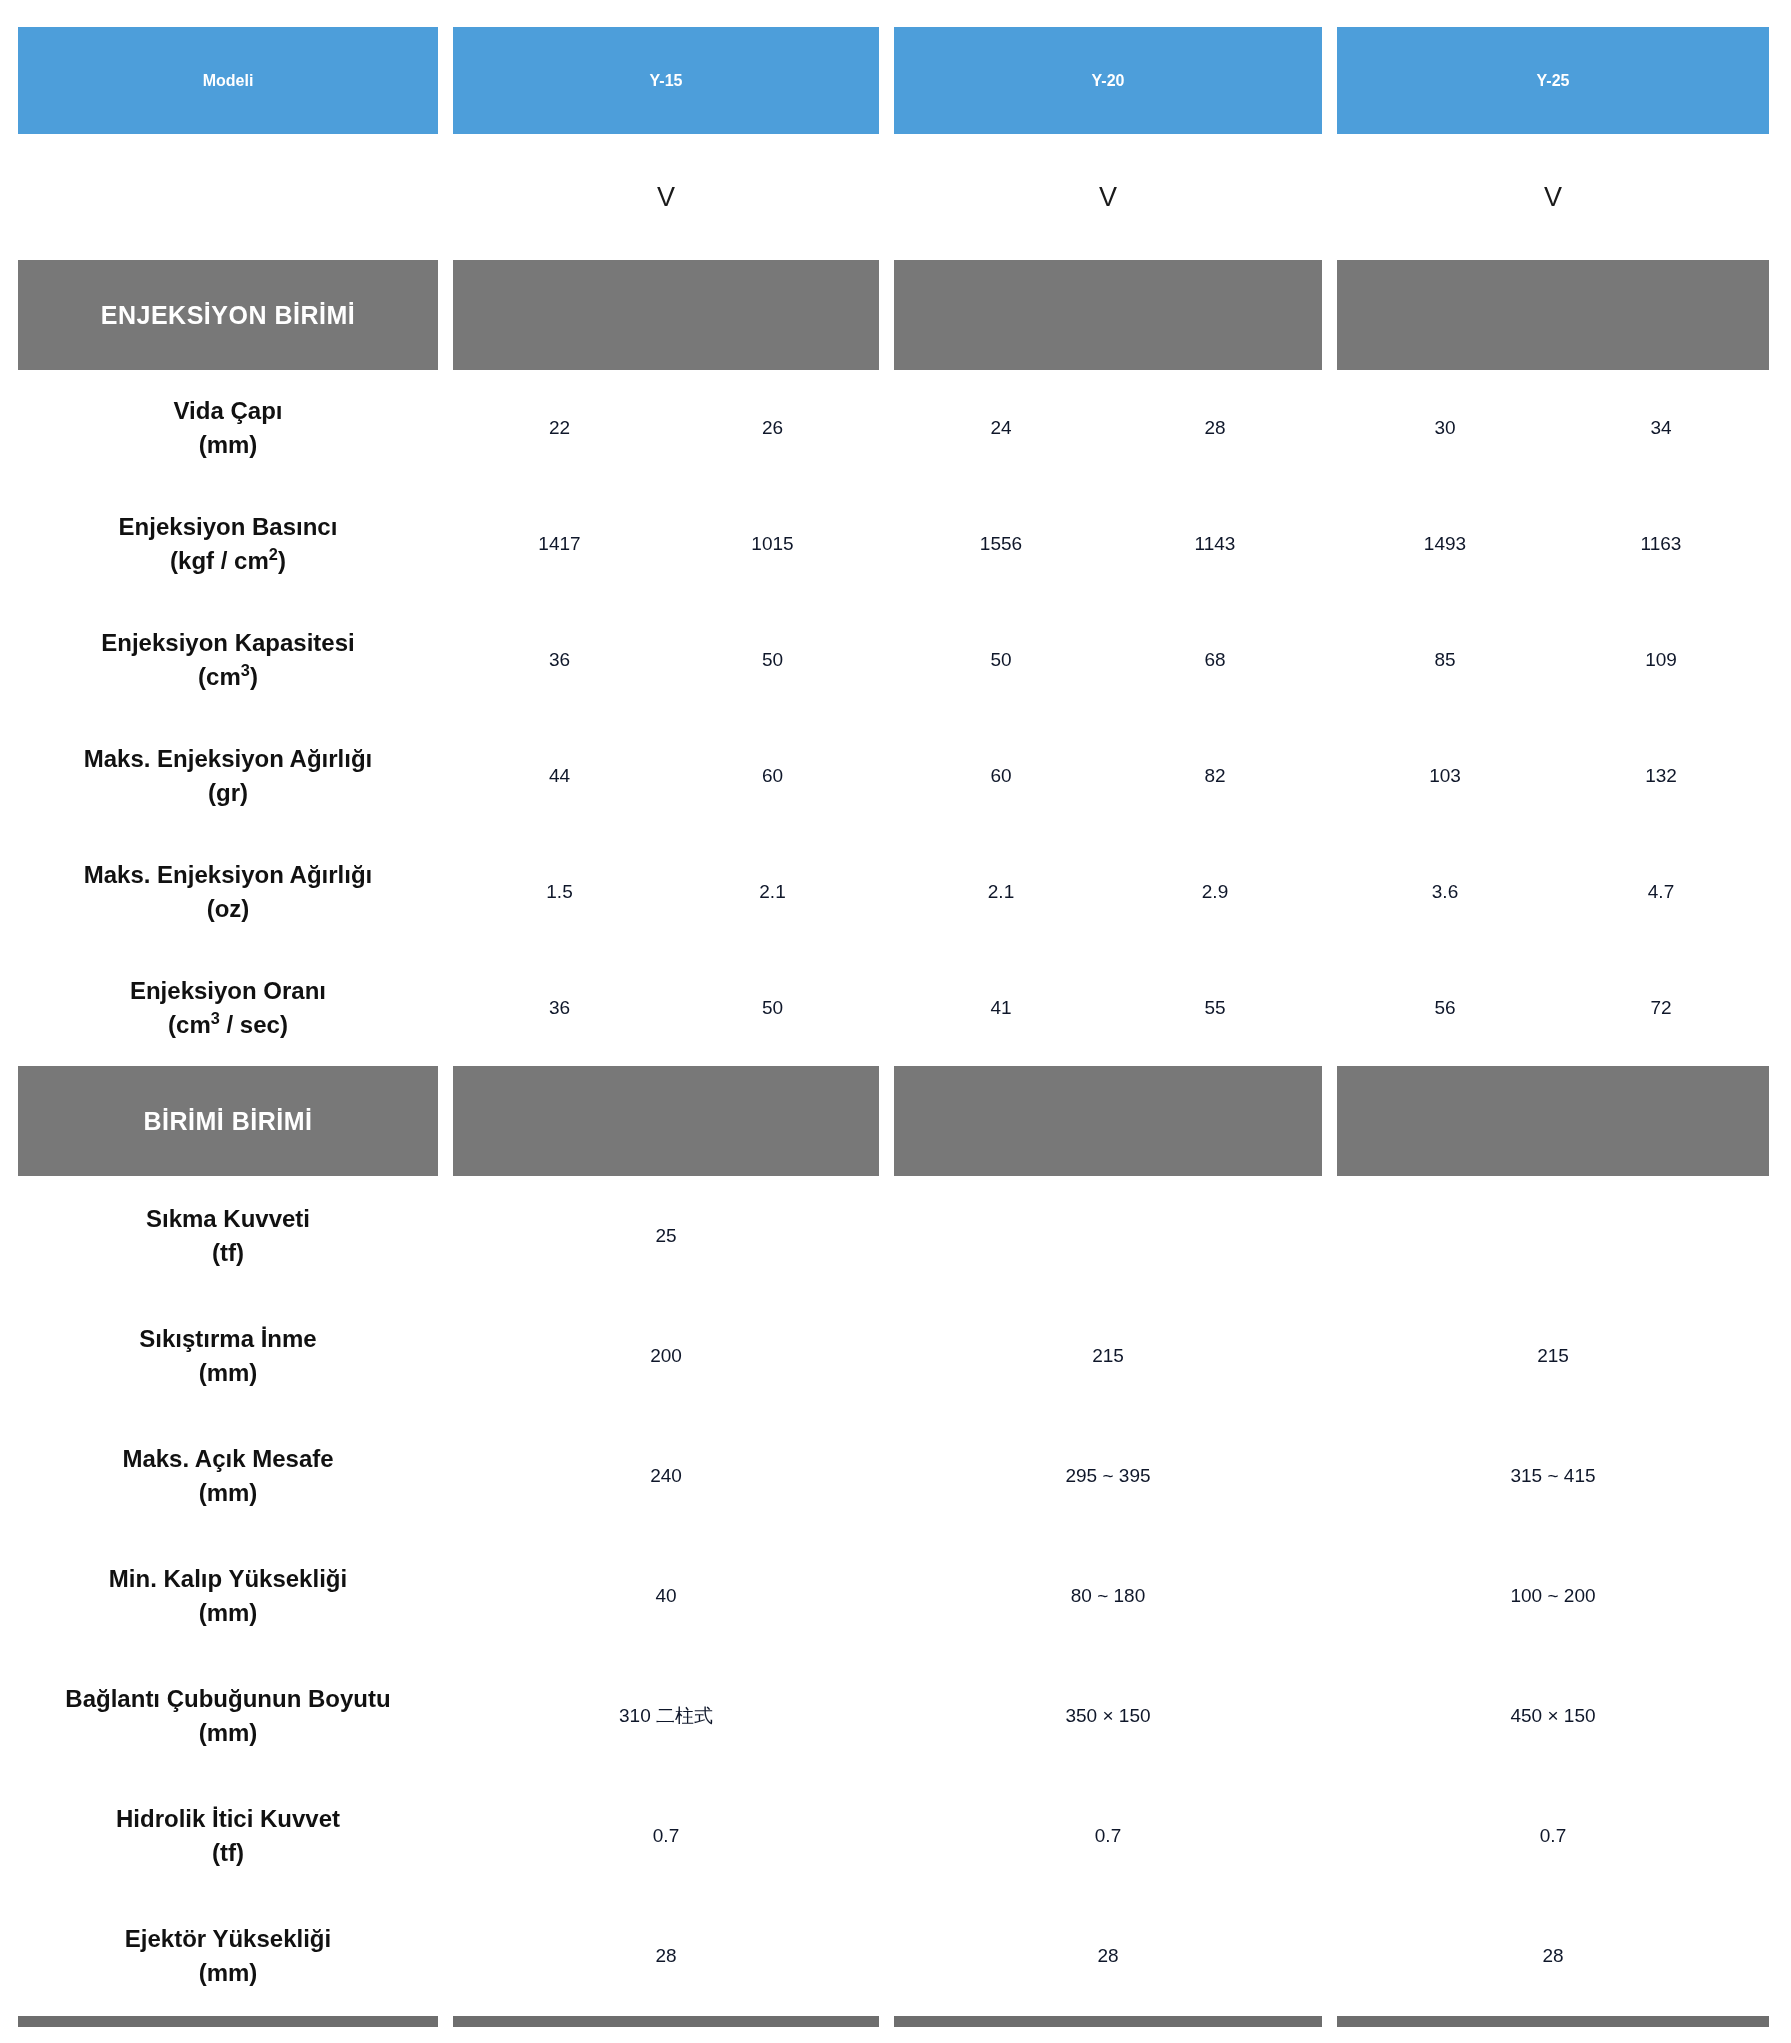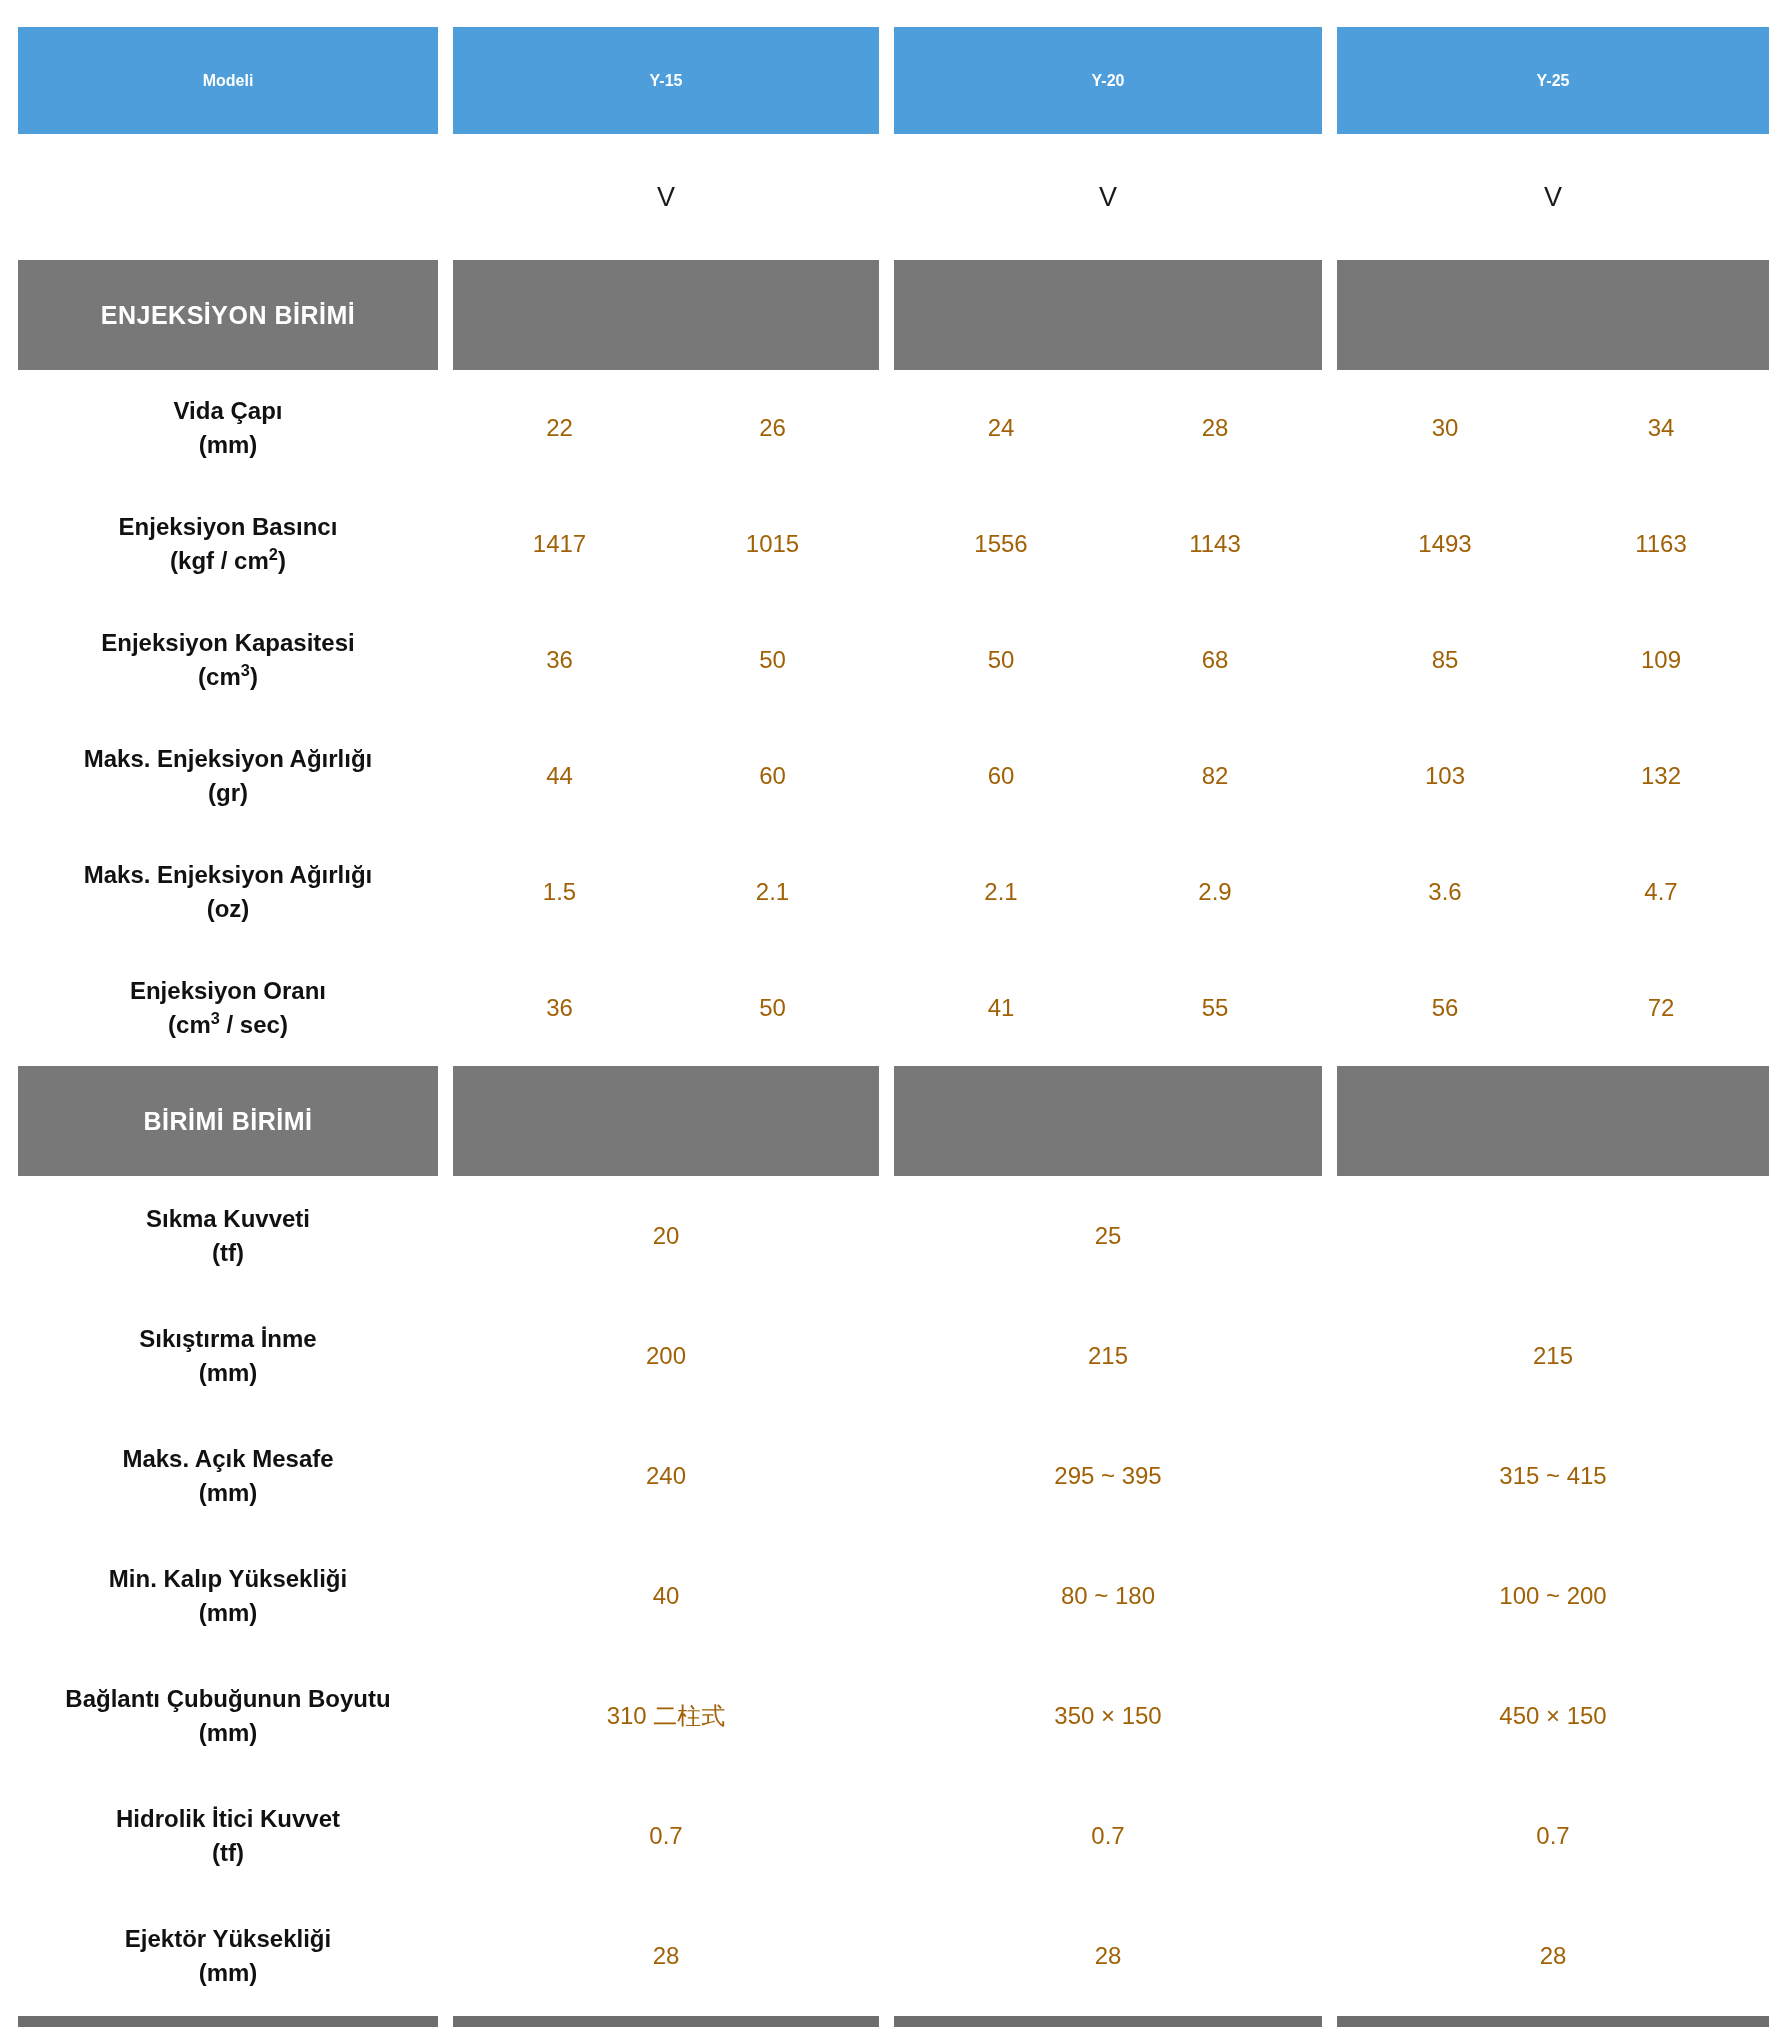--- a/index.html
+++ b/index.html
@@ -30,21 +30,21 @@
   
   .bar-row .cell{height:110px;}
   .graybar{background:#787878;}
   .section-title{color:#ffffff;font-weight:700;font-size:25px;letter-spacing:0.5px;text-align:center;}
 
   
   .inj-row .cell{height:116px;}
   .clamp-row .cell{height:120px;}
   .label-cell{flex-direction:column;justify-content:center;}
   .row-label-line{font-weight:700;font-size:24px;color:#111111;line-height:1.4;text-align:center;white-space:nowrap;}
-  .val{font-size:24px;color:#a16207;}
+  .val{font-size:19px;color:#0f172a;}
   .value-cell.dual{justify-content:stretch;}
   .value-cell.dual .val{flex:1 1 50%;text-align:center;}
   sup{font-size:68%;line-height:0;}
 
   
   .bottom-row .cell{height:11px;}
   .darkbar{background:#6E6E6E;}
 </style>
 </head>
 <body>
@@ -201,23 +201,20 @@
           <span class="section-title">BİRİMİ BİRİMİ</span>
         </div>
         <div class="cell graybar"></div>
         <div class="cell graybar"></div>
         <div class="cell graybar"></div>
       </div>
       <div class="grid clamp-row">
         <div class="cell label-cell">
           <div class="row-label-line">Sıkma Kuvveti</div>
           <div class="row-label-line">(tf)</div>
-        </div>
-        <div class="cell value-cell">
-          <span class="val">20</span>
         </div>
         <div class="cell value-cell">
           <span class="val">25</span>
         </div>
       </div>
       <div class="grid clamp-row">
         <div class="cell label-cell">
           <div class="row-label-line">Sıkıştırma İnme</div>
           <div class="row-label-line">(mm)</div>
         </div>

